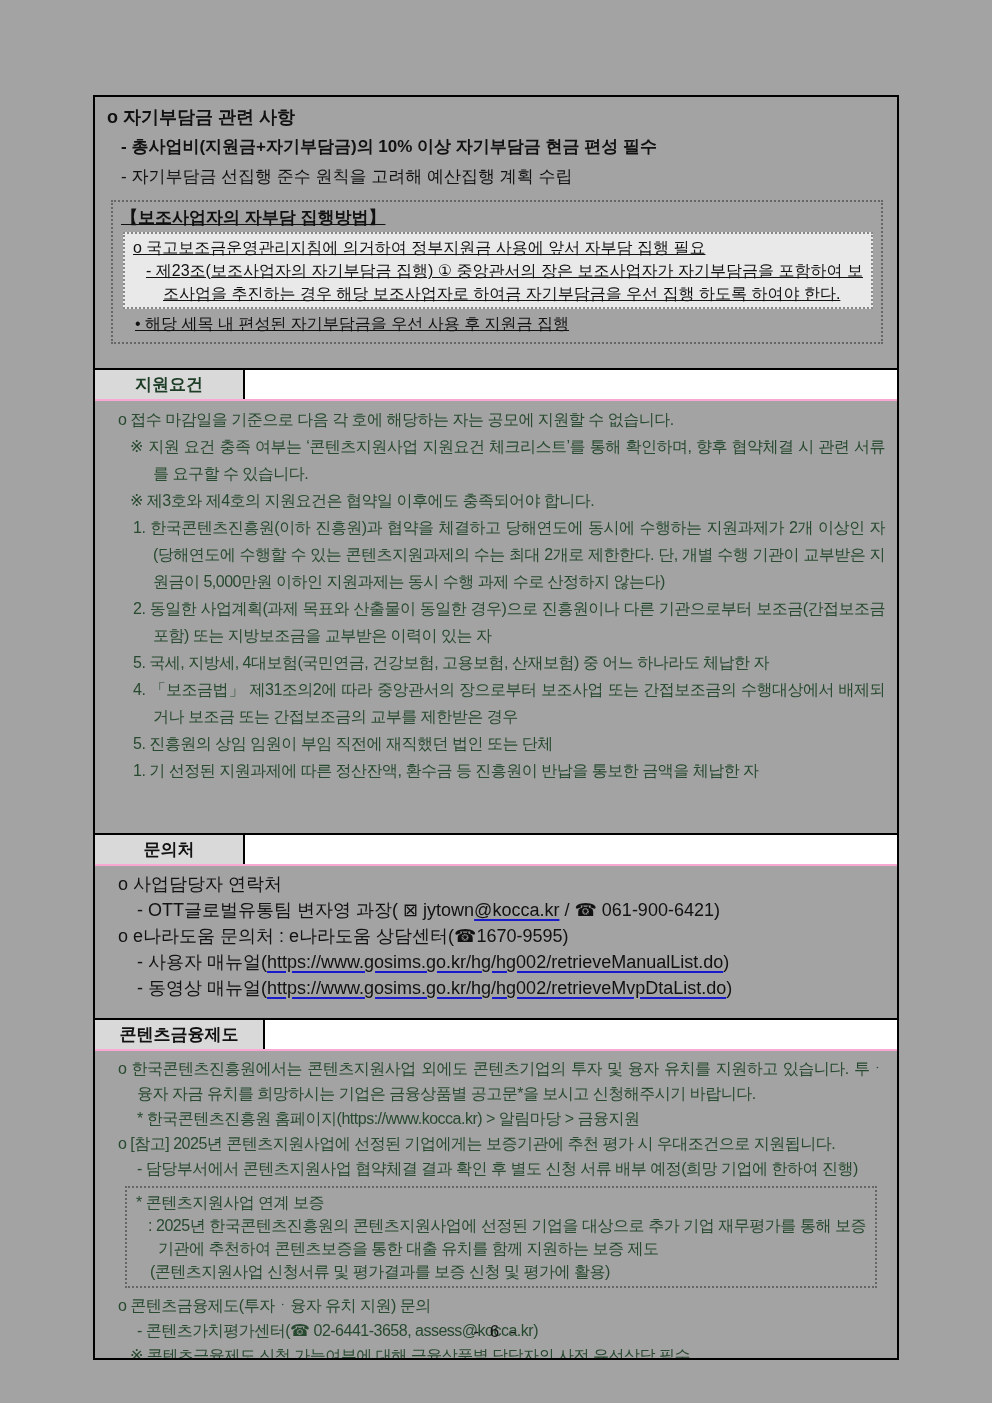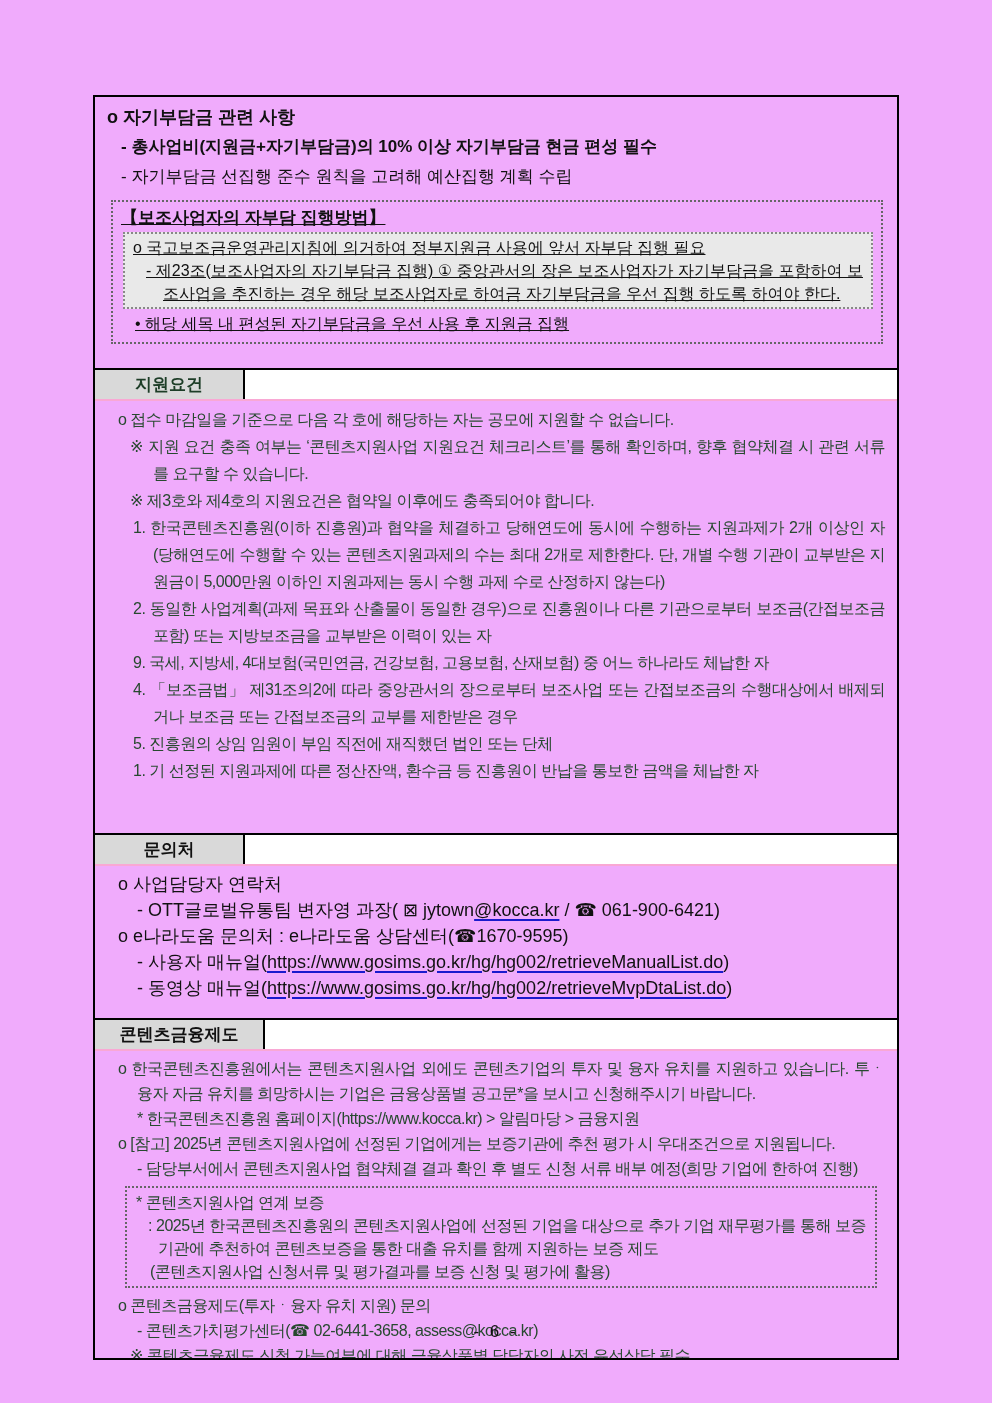--- a/index.html
+++ b/index.html
@@ -1,17 +1,17 @@
 <!DOCTYPE html>
 <html><head>
 <meta charset="utf-8">
 <style>
   html,body{margin:0;padding:0;background:#ffffff;}
   body{width:992px;height:1403px;font-family:"Liberation Sans","DejaVu Sans",sans-serif;color:#111;}
-  .page{position:relative;width:992px;height:1403px;background:#f0abfc;overflow:hidden;}
+  .page{position:relative;width:992px;height:1403px;background:#a3a3a3;overflow:hidden;}
   .doc{position:absolute;left:93px;top:95px;width:806px;border:2px solid #000;box-sizing:border-box;}
   .row{box-sizing:border-box;overflow:hidden;padding:5px 12px;}
   .sec1{height:271px;font-size:17px;line-height:30px;color:#111;}
   .sec3{height:432px;font-size:16px;line-height:27px;letter-spacing:-0.5px;color:#27492f;text-align:justify;}
   .sec5{height:152px;font-size:18px;line-height:26px;color:#111;}
   .sec7{height:307px;font-size:16px;line-height:25px;letter-spacing:-0.5px;color:#27492f;text-align:justify;}
   .hdr{height:33px;box-sizing:border-box;border-top:2px solid #000;border-bottom:2px solid #f9a8d4;display:flex;}
   .hdr-label{width:150px;box-sizing:border-box;background:#d9d9d9;border-right:2px solid #000;text-align:center;font-weight:bold;font-size:17px;line-height:29px;letter-spacing:0;}
   .hdr-label.wide{width:170px;}
   .hdr-rest{flex:1;background:#fff;}
@@ -60,21 +60,21 @@
       <div class="hdr-label hdr-green">지원요건</div>
       <div class="hdr-rest"></div>
     </div>
 
     <div class="row sec3">
       <div class="o-line">o 접수 마감일을 기준으로 다음 각 호에 해당하는 자는 공모에 지원할 수 없습니다.</div>
       <div class="star">※ 지원 요건 충족 여부는 ‘콘텐츠지원사업 지원요건 체크리스트’를 통해 확인하며, 향후 협약체결 시 관련 서류를 요구할 수 있습니다.</div>
       <div class="star">※ 제3호와 제4호의 지원요건은 협약일 이후에도 충족되어야 합니다.</div>
       <div class="num">1. 한국콘텐츠진흥원(이하 진흥원)과 협약을 체결하고 당해연도에 동시에 수행하는 지원과제가 2개 이상인 자(당해연도에 수행할 수 있는 콘텐츠지원과제의 수는 최대 2개로 제한한다. 단, 개별 수행 기관이 교부받은 지원금이 5,000만원 이하인 지원과제는 동시 수행 과제 수로 산정하지 않는다)</div>
       <div class="num">2. 동일한 사업계획(과제 목표와 산출물이 동일한 경우)으로 진흥원이나 다른 기관으로부터 보조금(간접보조금 포함) 또는 지방보조금을 교부받은 이력이 있는 자</div>
-      <div class="num">9. 국세, 지방세, 4대보험(국민연금, 건강보험, 고용보험, 산재보험) 중 어느 하나라도 체납한 자</div>
+      <div class="num">5. 국세, 지방세, 4대보험(국민연금, 건강보험, 고용보험, 산재보험) 중 어느 하나라도 체납한 자</div>
       <div class="num">4. 「보조금법」 제31조의2에 따라 중앙관서의 장으로부터 보조사업 또는 간접보조금의 수행대상에서 배제되거나 보조금 또는 간접보조금의 교부를 제한받은 경우</div>
       <div class="num">5. 진흥원의 상임 임원이 부임 직전에 재직했던 법인 또는 단체</div>
       <div class="num">1. 기 선정된 지원과제에 따른 정산잔액, 환수금 등 진흥원이 반납을 통보한 금액을 체납한 자</div>
     </div>
 
     <div class="hdr">
       <div class="hdr-label">문의처</div>
       <div class="hdr-rest"></div>
     </div>
 

